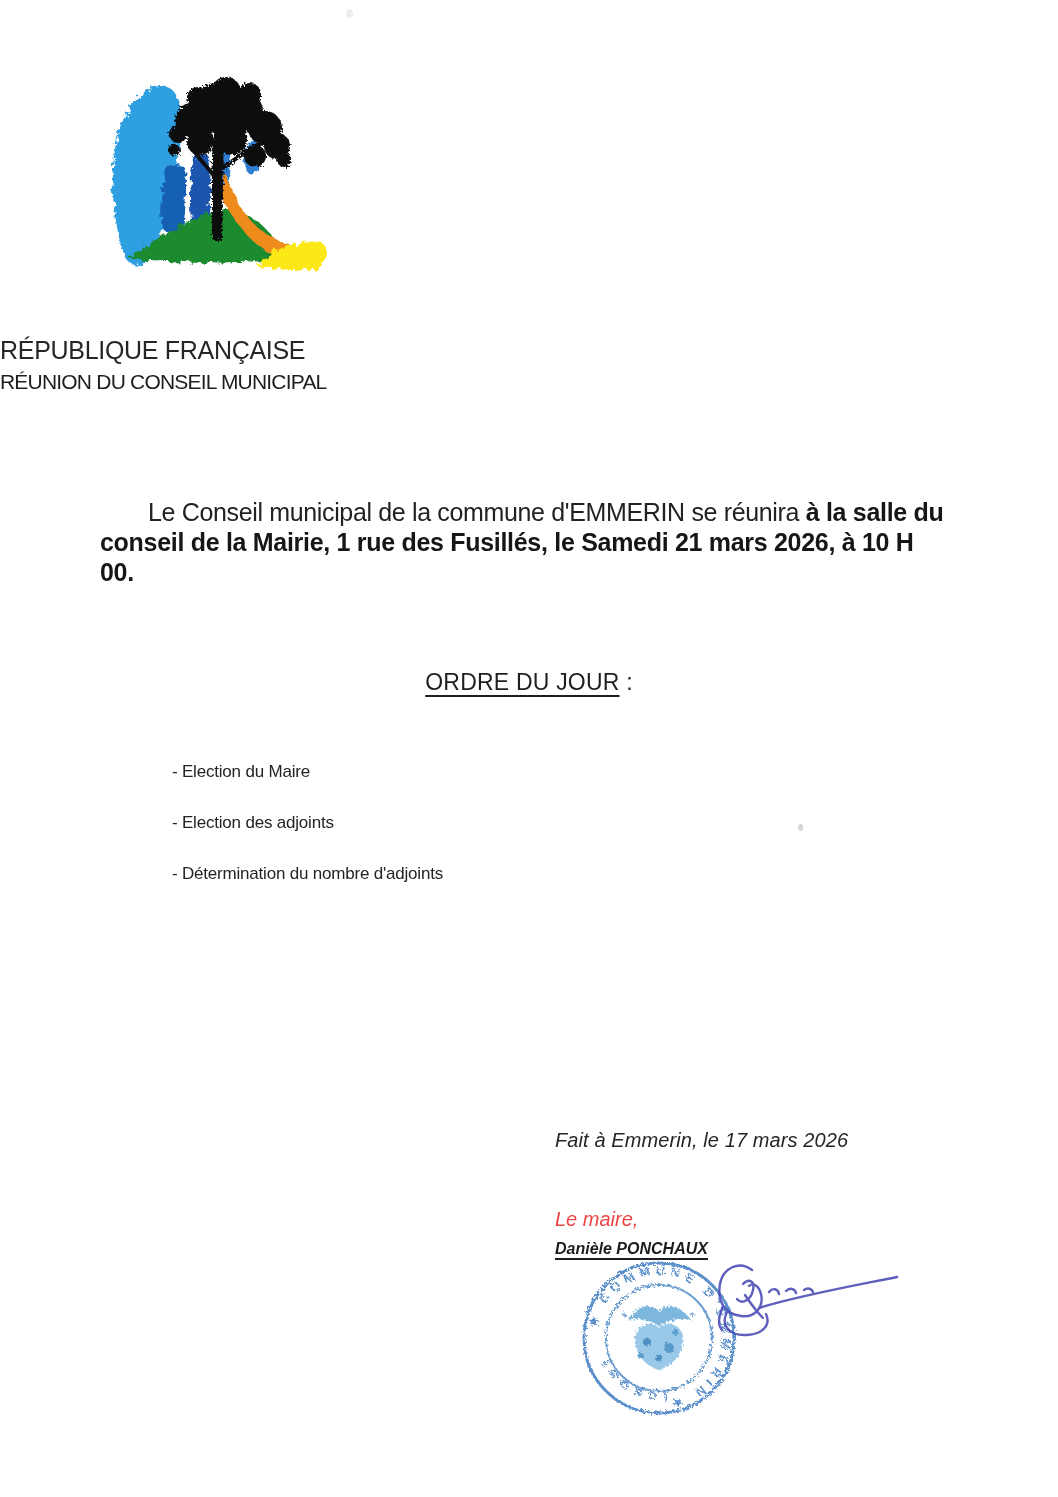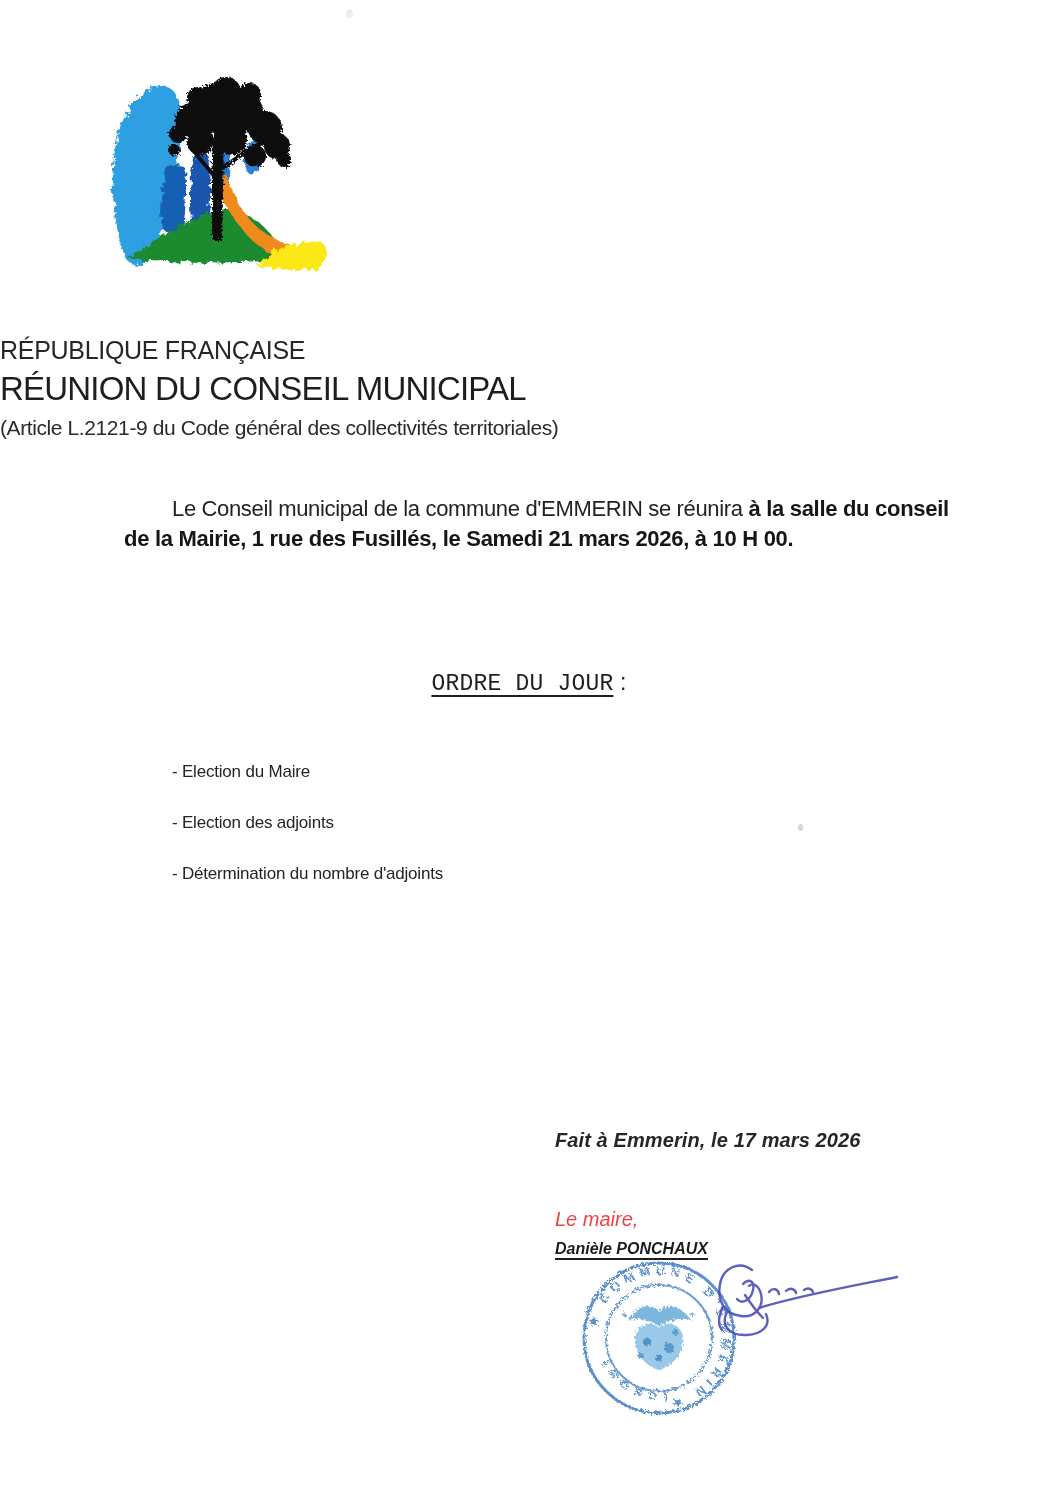--- a/index.html
+++ b/index.html
@@ -13,54 +13,54 @@
   }
   .page { position: absolute; inset: 0; background: #fff; }
 
   .logo-wrap { position: absolute; left: 108px; top: 58px; width: 226px; height: 214px; }
   .h-republic {
     position: absolute; left: 0; top: 336px; width: 882px;
     font-size: 25px; letter-spacing: -0.3px; color: #262626;
   }
   .h-meeting {
     position: absolute; left: 0; top: 370px; width: 1058px;
-    font-size: 33px; letter-spacing: -0.8px; color: #1e1e1e; font-weight: 500;
+    font-size: 21px; letter-spacing: -0.8px; color: #1e1e1e; font-weight: 500;
   }
   .h-article {
     position: absolute; left: 0; top: 416px; width: 1058px;
     font-size: 21px; letter-spacing: -0.4px; color: #2a2a2a;
   }
 
   .intro {
-    position: absolute; left: 124px; top: 472px; width: 845px;
-    font-size: 22px; line-height: 30px; letter-spacing: -0.35px;
+    position: absolute; left: 100px; top: 472px; width: 845px;
+    font-size: 25px; line-height: 30px; letter-spacing: -0.35px;
     text-indent: 48px; color: #222;
   }
   .intro .bold-part { font-weight: bold; color: #161616; letter-spacing: -0.3px; }
 
   .agenda-title {
     position: absolute; left: 0; top: 669px; width: 1058px; text-align: center;
     font-size: 23px; letter-spacing: 0.2px; color: #1f1f1f;
   }
-  .agenda-title .underlined { text-decoration: underline; text-underline-offset: 5px; font-family: Liberation Mono, monospace; }
+  .agenda-title .underlined { text-decoration: underline; text-underline-offset: 5px; }
 
   .agenda-list { position: absolute; left: 172px; top: 760px; width: 500px; }
   .agenda-item {
     font-size: 17px; letter-spacing: -0.2px; color: #242424;
     line-height: 23px; margin-bottom: 28px;
   }
 
   .public-notice {
     position: absolute; left: 114px; top: 1011px; width: 600px;
     font-size: 19.5px; letter-spacing: -0.2px; font-weight: bold; color: #191919;
   }
 
   .dateline {
     position: absolute; left: 555px; top: 1109px; width: 420px;
-    font-size: 20px; font-style: italic; letter-spacing: 0.1px; color: #262626; font-weight: bold;
+    font-size: 20px; font-style: italic; letter-spacing: 0.1px; color: #262626;
   }
 
   .closing { position: absolute; left: 555px; top: 1190px; width: 320px; }
   .closing-role { font-size: 20px; font-style: italic; color: #ef4444; margin: 18px 0 9px 0; }
   .closing-name {
     font-size: 16px; font-style: italic; font-weight: bold; color: #1c1c1c; margin: 0;
   }
   .closing-name .name-underline {
     text-decoration: underline; text-underline-offset: 4px; text-decoration-thickness: 2px;
   }
@@ -124,21 +124,20 @@
         <circle cx="90" cy="40" r="11"></circle>
         <circle cx="142" cy="36" r="11"></circle>
         <circle cx="66" cy="92" r="6"></circle>
         <circle cx="176" cy="102" r="7"></circle>
       </g>
     </svg>
   </div>
 
   <div class="h-republic">RÉPUBLIQUE FRANÇAISE</div>
   <div class="h-meeting">RÉUNION DU CONSEIL MUNICIPAL</div>
-  <div class="h-article">(Article L.2121-9 du Code général des collectivités territoriales)</div>
 
   <p class="intro"><span>Le Conseil municipal de la commune d'EMMERIN se réunira </span><span class="bold-part">à la salle du conseil de la Mairie, 1 rue des Fusillés, le Samedi 21 mars 2026, à 10 H 00.</span></p>
 
   <div class="agenda-title"><span class="underlined">ORDRE DU JOUR</span><span> :</span></div>
 
   <div class="agenda-list">
     <div class="agenda-item">- Election du Maire</div>
     <div class="agenda-item">- Election des adjoints</div>
     <div class="agenda-item">- Détermination du nombre d'adjoints</div>
   </div>

